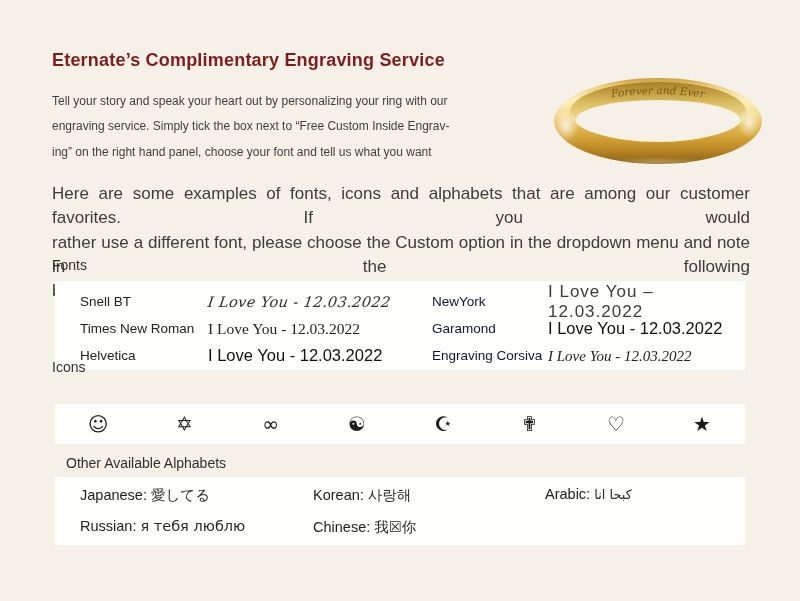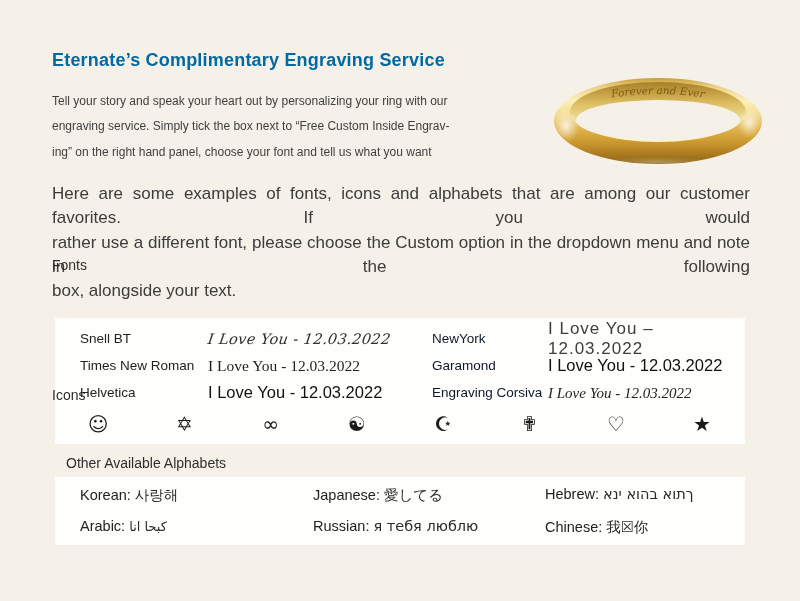--- a/index.html
+++ b/index.html
@@ -1,36 +1,36 @@
 <!DOCTYPE html>
 <html><head>
 <meta charset="utf-8">
 <style>
   * { margin:0; padding:0; box-sizing:border-box; }
   html,body { width:800px; height:601px; }
   body { font-family:"Liberation Sans", sans-serif; }
   .page { position:relative; width:800px; height:601px; background:#f5f1e8; overflow:hidden; }
 
-  .page-title { position:absolute; left:52px; top:50px; font-size:18px; font-weight:600; color:#0369a1; letter-spacing:.2px; }
+  .page-title { position:absolute; left:52px; top:50px; font-size:18px; font-weight:600; color:#7f1d1d; letter-spacing:.2px; }
 
   .intro { position:absolute; left:52px; top:89px; width:505px; font-size:12px; line-height:25.3px; color:#3f3f3f; }
 
   .ring-wrap { position:absolute; left:546px; top:74px; width:230px; height:96px; }
 
   .examples { position:absolute; left:52px; top:182px; width:698px; font-size:17px; line-height:24.3px; color:#3c3c3c; }
   .examples .jl { text-align:justify; text-align-last:justify; }
 
   .sec-label { position:absolute; left:52px; font-size:14px; color:#2e2e2e; }
   .fonts-label { top:257px; }
-  .icons-label { top:387px; }
+  .icons-label { top:359px; }
   .alpha-label { top:455px;margin-left:14px; }
 
   .white-box { position:absolute; left:55px; width:690px; background:#fefefd; }
 
-  .fonts-box { top:281px; height:89px; padding-top:7px;margin-top:37px; }
+  .fonts-box { top:281px; height:89px; padding-top:7px; }
   .font-row { display:flex; align-items:center; height:27px; }
   .fc1 { margin-left:25px; width:128px; font-size:13.5px; color:#222; }
   .fc2 { width:224px; }
   .fc3 { width:116px; font-size:13.5px; color:#0f172a; }
   .fc4 { flex:1; }
   .f-snell   { font-family:"DejaVu Serif", serif; font-style:italic; font-size:14.5px; letter-spacing:.4px; color:#2e2e2e; transform:skewX(-8deg); display:inline-block; }
   .f-times   { font-family:"Liberation Serif", serif; font-size:15.5px; color:#1f1f1f; }
   .f-helv    { font-family:"Liberation Sans", sans-serif; font-size:16.5px; color:#111; }
   .f-newyork { font-family:Liberation Sans, sans-serif; font-size:17px; letter-spacing:1px; color:#3d3d3d; }
   .f-gara    { font-family:"Liberation Sans", sans-serif; font-size:16.5px; color:#111; }
@@ -136,30 +136,26 @@
     <span class="icon-cell">☪</span>
     <span class="icon-cell">✟</span>
     <span class="icon-cell">♡</span>
     <span class="icon-cell">★</span>
   </div>
 
   <div class="sec-label alpha-label">Other Available Alphabets</div>
 
   <div class="white-box alpha-box">
     <div class="alpha-cell">
-      <span class="alpha-lang">Korean:</span>
-      <span class="alpha-text">사랑해</span>
-    </div>
-    <div class="alpha-cell">
       <span class="alpha-lang">Japanese:</span>
       <span class="alpha-text">愛してる</span>
     </div>
     <div class="alpha-cell">
-      <span class="alpha-lang">Hebrew:</span>
-      <span class="alpha-text bidi-ltr">אני אוהב אותך</span>
+      <span class="alpha-lang">Korean:</span>
+      <span class="alpha-text">사랑해</span>
     </div>
     <div class="alpha-cell">
       <span class="alpha-lang">Arabic:</span>
       <span class="alpha-text sm bidi-ltr">انا احبك</span>
     </div>
     <div class="alpha-cell">
       <span class="alpha-lang">Russian:</span>
       <span class="alpha-text">я тебя люблю</span>
     </div>
     <div class="alpha-cell">

